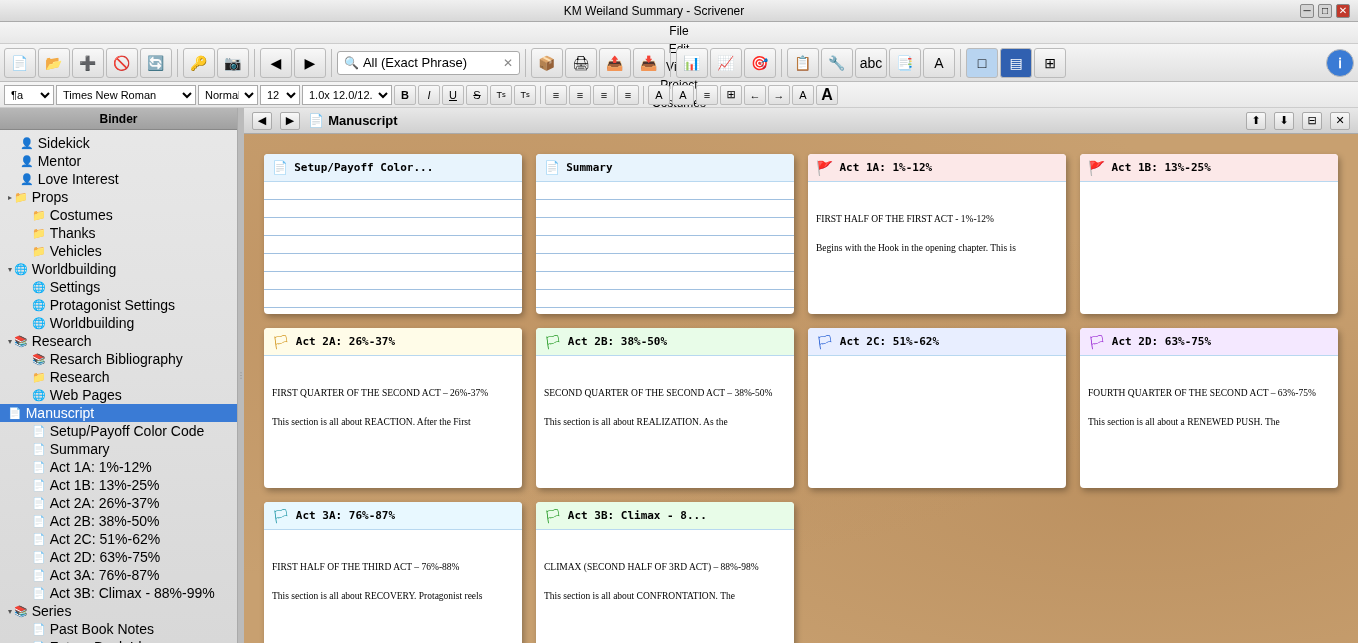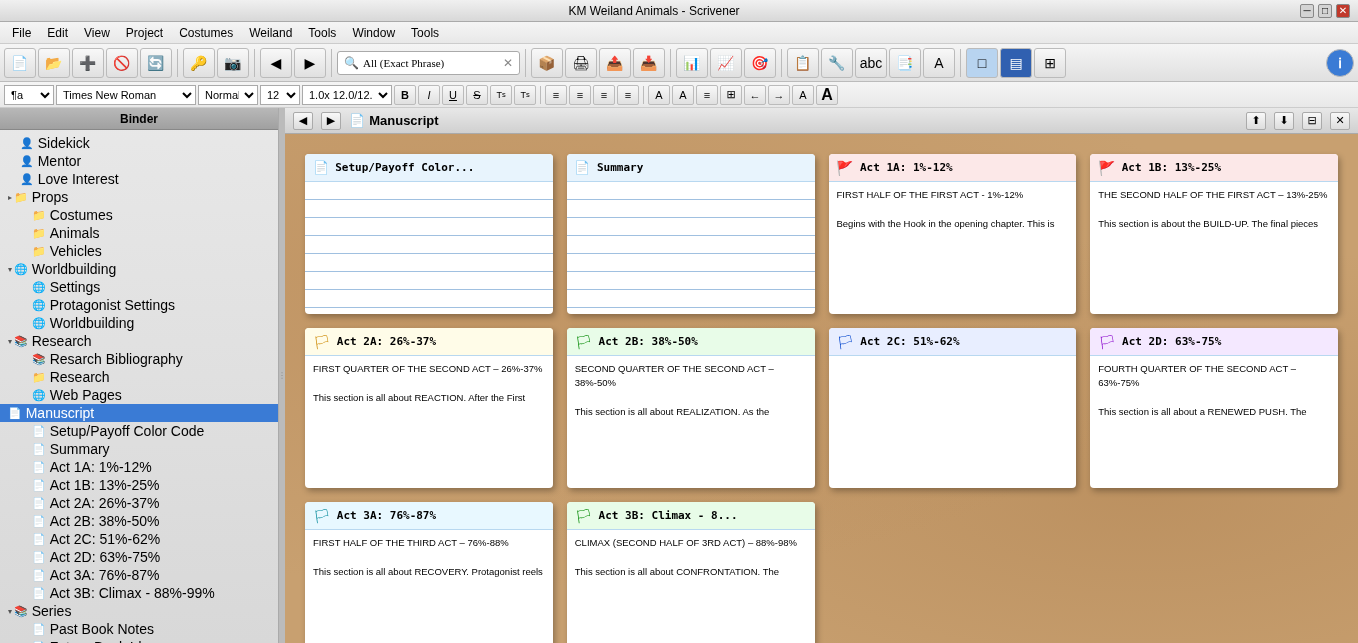--- a/index.html
+++ b/index.html
@@ -23,20 +23,21 @@
 
     
     .menu-bar {
       background: linear-gradient(to bottom, #f5f5f5, #e8e8e8);
       height: 22px;
       display: flex;
       align-items: center;
       padding: 0 4px;
       border-bottom: 1px solid #ccc;
       font-size: 12px;
+      flex-direction: column;
     }
     .menu-item { padding: 2px 8px; cursor: pointer; }
 
     
     .toolbar {
       background: linear-gradient(to bottom, #f5f5f5, #e0e0e0);
       height: 38px;
       display: flex;
       align-items: center;
       padding: 0 4px;
@@ -92,21 +93,21 @@
     .format-btn.underline { text-decoration: underline; }
 
     
     .main-layout {
       display: flex;
       height: calc(643px - 22px - 22px - 38px - 26px);
     }
 
     
     .binder {
-      width: 279px;
+      width: 238px;
       background: linear-gradient(to bottom, #e8e8e8, #d8d8d8);
       border-right: 1px solid #aaa;
       display: flex;
       flex-direction: column;
       overflow: hidden;
     }
     .binder-header {
       background: linear-gradient(to bottom, #b8b8b8, #a0a0a0);
       height: 22px;
       display: flex;
@@ -205,24 +206,25 @@
       min-height: 28px;
     }
     .card-title {
       font-size: 11px;
       font-weight: bold;
       flex: 1;
       font-family: monospace;
     }
     .card-text-block {
       padding: 6px 8px;
-      font-family: Liberation Sans, sans-serif;
+      font-family: Liberation Serif, serif;
       font-size: 9.5px;
       line-height: 1.5;
       flex: 1;
+      margin-top: 24px;
     }
     .lined-card .card-body {
       flex: 1;
       padding: 6px 8px;
       background-image: repeating-linear-gradient(
         to bottom,
         transparent,
         transparent 17px,
         #a0c0e0 17px,
         #a0c0e0 18px
@@ -236,21 +238,21 @@
       background: #bbb;
       cursor: col-resize;
       display: flex; align-items: center; justify-content: center;
       font-size: 8px; color: #888;
     }
   </style>
 </head>
 <body>
 
 <div class="title-bar">
-  <span style="flex:1; text-align:center; font-size:12px;">KM Weiland Animals - Scrivener</span>
+  <span style="flex:1; text-align:center; font-size:12px;">KM Weiland Summary - Scrivener</span>
   <div class="title-bar-controls">
     <div class="title-btn min">─</div>
     <div class="title-btn max">□</div>
     <div class="title-btn close">✕</div>
   </div>
 </div>
 
 <div class="menu-bar">
   <span class="menu-item">File</span>
   <span class="menu-item">Edit</span>
@@ -271,21 +273,21 @@
   <div class="tool-btn">🔄</div>
   <div class="tool-separator"></div>
   <div class="tool-btn">🔑</div>
   <div class="tool-btn">📷</div>
   <div class="tool-separator"></div>
   <div class="tool-btn">◀</div>
   <div class="tool-btn">▶</div>
   <div class="tool-separator"></div>
   <div class="search-box">
     <span style="color:#888; margin-right:4px;">🔍</span>
-    <input type="text" value="All (Exact Phrase)" style="font-size: 11px; border: none; outline: none; width: 140px; font-family: Liberation Serif, serif;">
+    <input type="text" value="All (Exact Phrase)" style="font-size: 13px; border: none; outline: none; width: 140px;">
     <span style="color:#888; cursor:pointer;">✕</span>
   </div>
   <div class="tool-separator"></div>
   <div class="tool-btn">📦</div>
   <div class="tool-btn">🖨</div>
   <div class="tool-btn">📤</div>
   <div class="tool-btn">📥</div>
   <div class="tool-separator"></div>
   <div class="tool-btn">📊</div>
   <div class="tool-btn">📈</div>
@@ -367,21 +369,21 @@
         <span class="expand-arrow">▸</span>
         <span class="item-icon">📁</span>
         <span class="item-label">Props</span>
       </div>
       <div class="binder-item indent2">
         <span class="item-icon">📁</span>
         <span class="item-label">Costumes</span>
       </div>
       <div class="binder-item indent2">
         <span class="item-icon">📁</span>
-        <span class="item-label">Animals</span>
+        <span class="item-label">Thanks</span>
       </div>
       <div class="binder-item indent2">
         <span class="item-icon">📁</span>
         <span class="item-label">Vehicles</span>
       </div>
 
       <div class="binder-item">
         <span class="expand-arrow">▾</span>
         <span class="item-icon">🌐</span>
         <span class="item-label">Worldbuilding</span>
@@ -529,24 +531,20 @@
             FIRST HALF OF THE FIRST ACT - 1%-12%<br><br>
             Begins with the Hook in the opening chapter. This is
           </div>
         </div>
 
         <div class="card">
           <div class="card-header" style="background:#fce8e8;">
             <span style="color:#cc0000; font-size:14px;">🚩</span>
             <span class="card-title">Act 1B: 13%-25%</span>
           </div>
-          <div class="card-text-block">
-            THE SECOND HALF OF THE FIRST ACT – 13%-25%<br><br>
-            This section is about the BUILD-UP. The final pieces
-          </div>
         </div>
 
         <div class="card">
           <div class="card-header" style="background:#fffce8;">
             <span style="color:#cc8800; font-size:14px;">🏳</span>
             <span class="card-title">Act 2A: 26%-37%</span>
           </div>
           <div class="card-text-block">
             FIRST QUARTER OF THE SECOND ACT – 26%-37%<br><br>
             This section is all about REACTION. After the First

